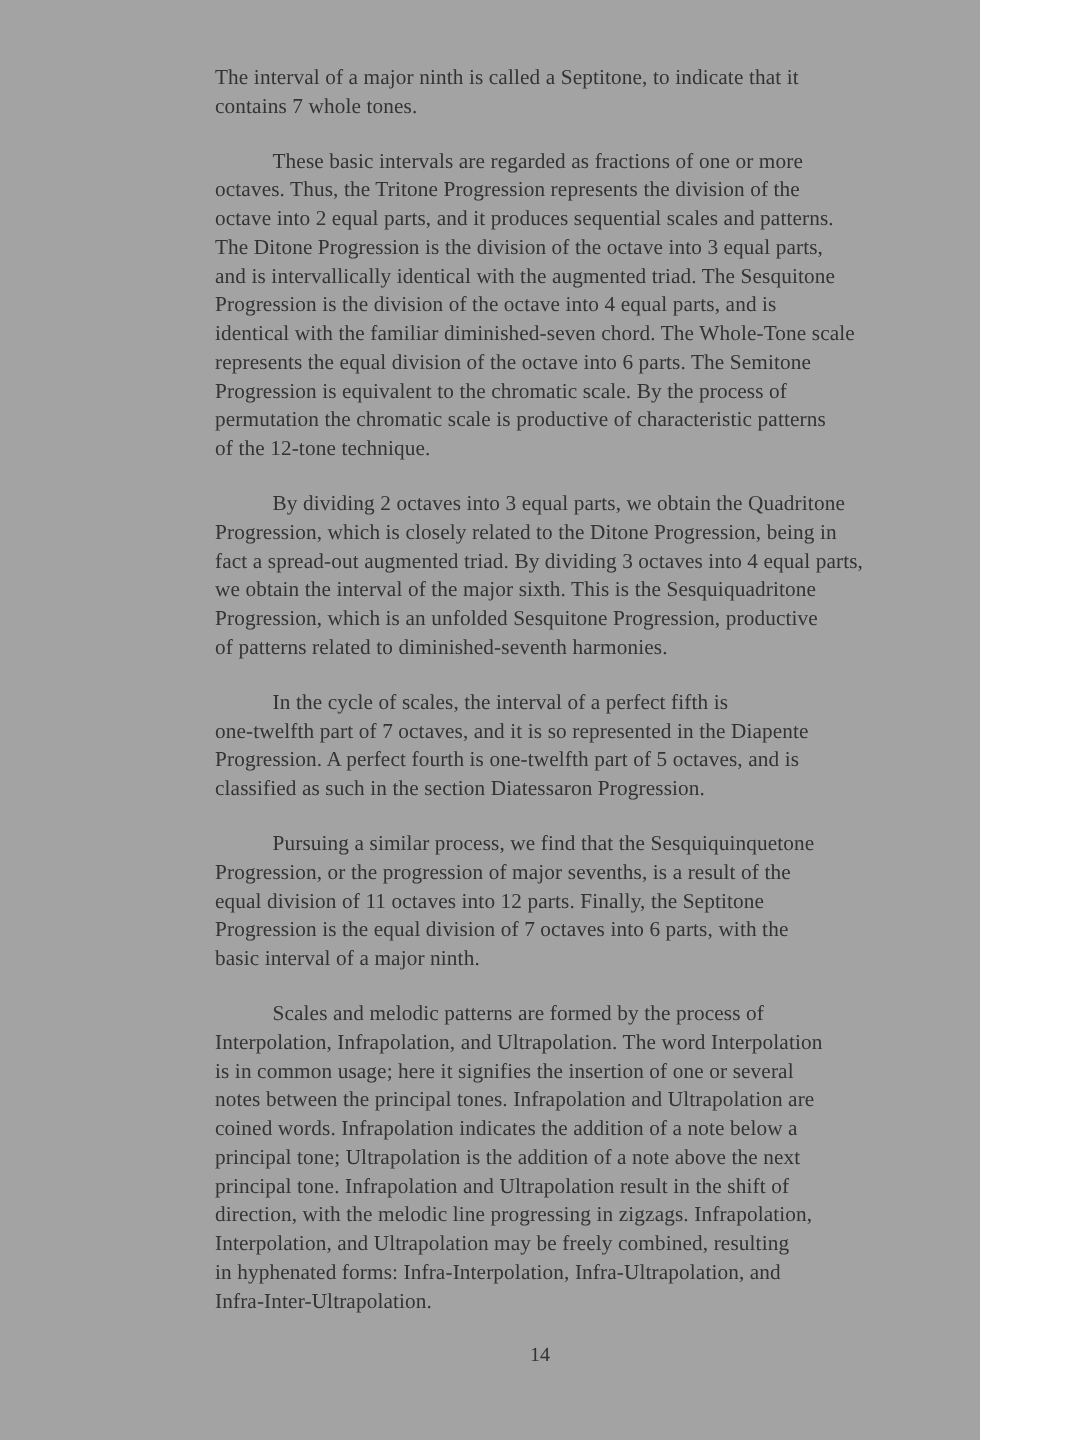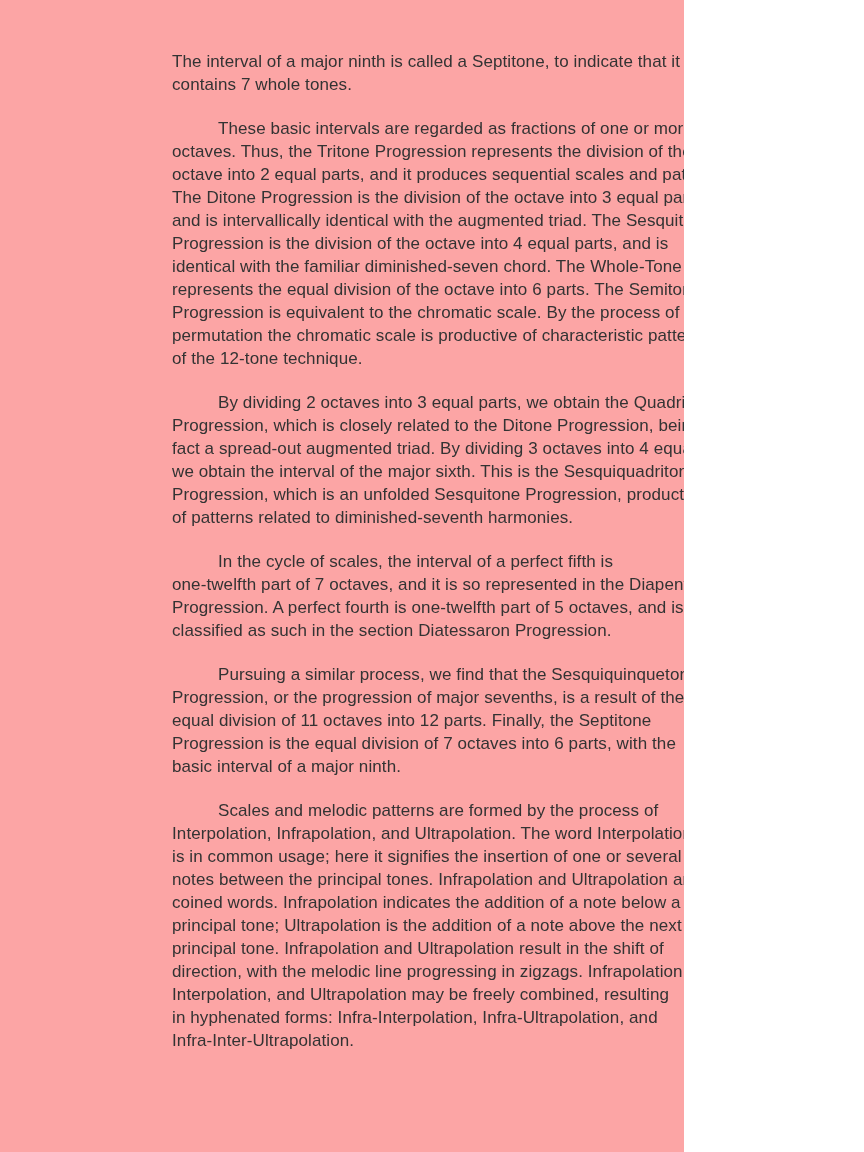--- a/index.html
+++ b/index.html
@@ -2,25 +2,25 @@
 <html><head>
 <meta charset="utf-8">
 <style>
   html, body {
     margin: 0;
     padding: 0;
     background: #ffffff;
   }
   .page {
     position: relative;
-    width: 684px;
+    width: 784px;
     height: 1152px;
-    background: #fca5a5;
+    background: #a3a3a3;
     overflow: hidden;
-    font-family: Liberation Sans, sans-serif;
+    font-family: Liberation Serif, serif;
   }
   .text-column {
     padding: 50px 0 0 172px;
   }
   p.para {
     margin: 0 0 21px 0;
     font-size: 17px;
     line-height: 23px;
     color: #333333;
     white-space: pre;          
@@ -78,13 +78,16 @@
 notes between the principal tones. Infrapolation and Ultrapolation are
 coined words. Infrapolation indicates the addition of a note below a
 principal tone; Ultrapolation is the addition of a note above the next
 principal tone. Infrapolation and Ultrapolation result in the shift of
 direction, with the melodic line progressing in zigzags. Infrapolation,
 Interpolation, and Ultrapolation may be freely combined, resulting
 in hyphenated forms: Infra-Interpolation, Infra-Ultrapolation, and
 Infra-Inter-Ultrapolation.</p>
   </div>
 
+  <div class="folio-row">
+    <span class="folio">14</span>
+  </div>
 </div>
 
 </body></html>

